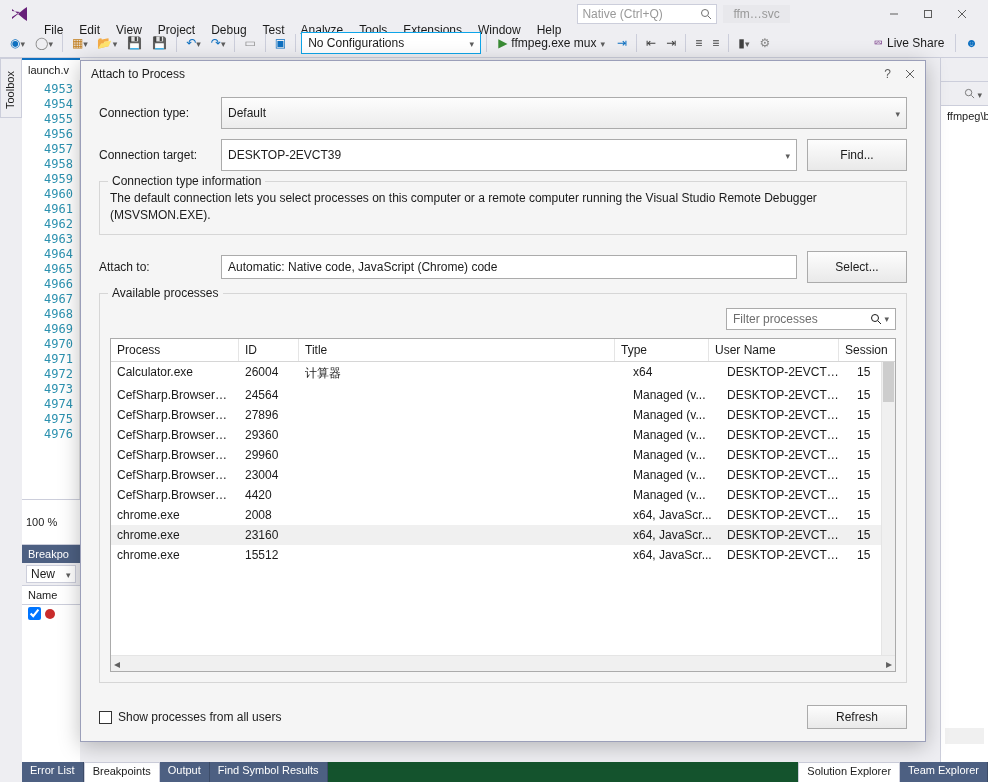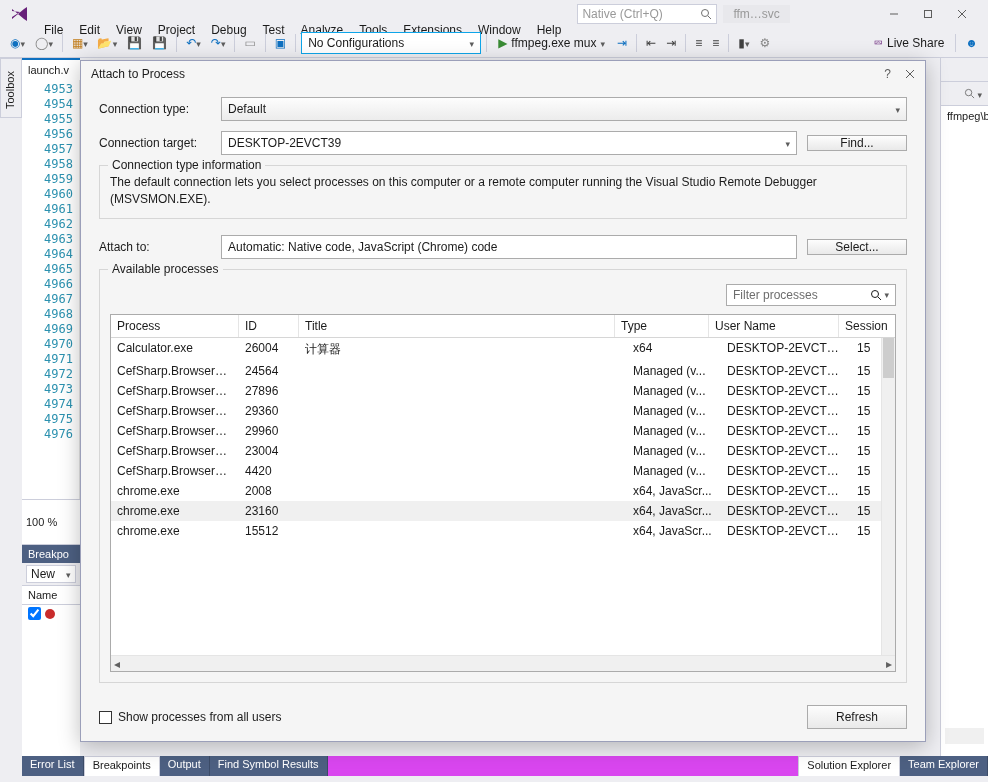--- a/index.html
+++ b/index.html
@@ -46,25 +46,25 @@
   
   .dialog-backdrop { position: absolute; left: 80px; top: 60px; width: 846px; height: 682px; background: #f5f5f5; border: 1px solid #9b9fb9; box-shadow: 0 4px 20px rgba(0,0,0,0.25); display: flex; flex-direction: column; }
   .dlg-title { display: flex; align-items: center; padding: 6px 10px; }
   .dlg-title .t { flex: 1; }
   .dlg-title .help { margin-right: 14px; color: #5d5d5d;}
   .dlg-title .close { color: #5d5d5d;}
   .dlg-body { padding: 10px 18px 0 18px; flex: 1; display: flex; flex-direction: column; overflow: hidden;}
   
   .form-row { display: flex; align-items: center; margin-bottom: 10px; gap: 10px; }
   .form-label { width: 112px; }
-  .form-combo { flex: 1; height: 24px; border: 1px solid #ababab; background: #fff; display: flex; align-items: center; padding: 0 6px; }
+  .form-combo { flex: 1; height: 32px; border: 1px solid #ababab; background: #fff; display: flex; align-items: center; padding: 0 6px; }
   .form-combo .chev { margin-left: auto; color: #5d5d5d; }
   .form-combo.drop { background: linear-gradient(#fdfdfd,#ececec);}
   .form-text { flex: 1; height: 24px; border: 1px solid #ababab; background: #fff; display: flex; align-items: center; padding: 0 6px; }
-  .side-btn { width: 100px; height: 16px; border: 1px solid #ababab; background: linear-gradient(#fdfdfd,#e9e9e9); display: flex; align-items: center; justify-content: center; }
+  .side-btn { width: 100px; height: 32px; border: 1px solid #ababab; background: linear-gradient(#fdfdfd,#e9e9e9); display: flex; align-items: center; justify-content: center; }
   
   .fieldset { border: 1px solid #d6d6d6; padding: 8px 10px 10px 10px; margin-bottom: 10px; position: relative;}
   .fieldset .legend { position: absolute; top: -8px; left: 8px; background: #f5f5f5; padding: 0 4px; color: #1b1b1b;}
   .fieldset .info-text { color: #1b1b1b; line-height: 1.4; }
   
   .available { flex: 1; display: flex; flex-direction: column; min-height: 0;}
   .available .legend { position: absolute; top: -8px; left: 8px; background: #f5f5f5; padding: 0 4px;}
   .filter-row { display: flex; justify-content: flex-end; margin-bottom: 8px; }
   .filter-box { width: 170px; height: 22px; border: 1px solid #ababab; background: #fff; display: flex; align-items: center; padding: 0 6px; color: #6d6d6d;}
   .filter-box .magnify { margin-left: auto; color: #1b1b1b;}
@@ -103,21 +103,21 @@
   .dlg-btn { width: 100px; height: 26px; border: 1px solid #ababab; background: linear-gradient(#fdfdfd,#e9e9e9); display:flex; align-items:center; justify-content:center;}
   
   
   .right-col { position: absolute; right: 0; top: 58px; bottom: 18px; width: 48px; background: #fff; border-left:1px solid #cccedb;}
   .right-tabs-top { display:flex; background:#eeeef2; height:24px; border-bottom:1px solid #cccedb;}
   .right-tool { display:flex; align-items:center; justify-content:flex-end; height:24px; padding:0 6px; border-bottom:1px solid #cccedb; background:#eeeef2;}
   .right-row { padding:4px 6px; font-size:11px; color:#1b1b1b; overflow:hidden; white-space:nowrap;}
   .right-scroll { position:absolute; bottom:20px; left:4px; right:4px; height:16px; background:#f0f0f0;}
   
   
-  .bottom-tabs { position: absolute; left: 22px; bottom: 6px; right: 0; height: 20px; background: #d946ef; display: flex;}
+  .bottom-tabs { position: absolute; left: 22px; bottom: 0; right: 0; height: 20px; background: #14532d; display: flex;}
   .btab { padding: 2px 8px; background: #4d6082; color: #fff; font-size: 11px; border-right:1px solid #3c4c68;}
   .btab.active { background: #fff; color: #1b1b1b; border: 1px solid #cccedb; border-bottom: none;}
   .btab-group { display:flex; margin-left: 0;}
   .btab-group.right { margin-left: auto;}
   
   svg { display: block; }
   .chev::after { content: "▾"; font-size: 9px; color: #5d5d5d;}
   .help::after { content: "?";}
   .close svg, .win-btn svg { width:10px; height:10px;}
 </style>

